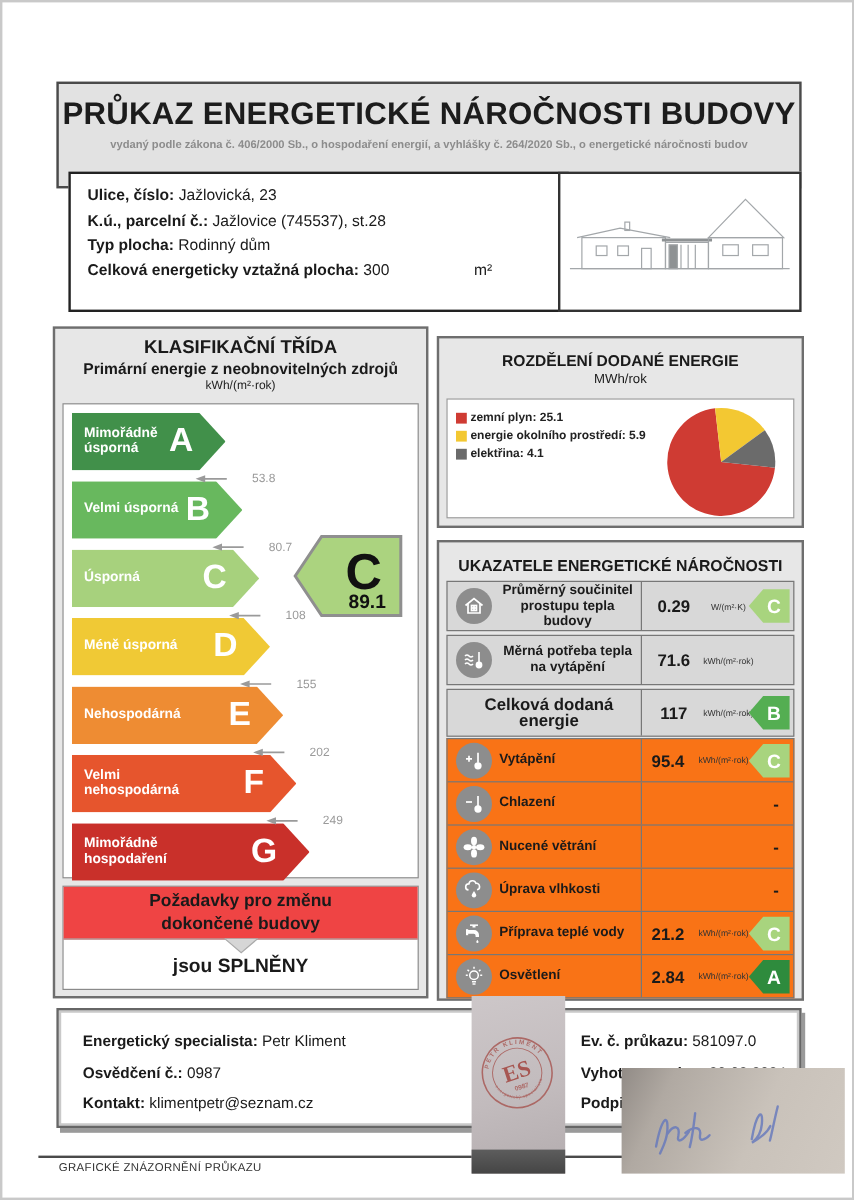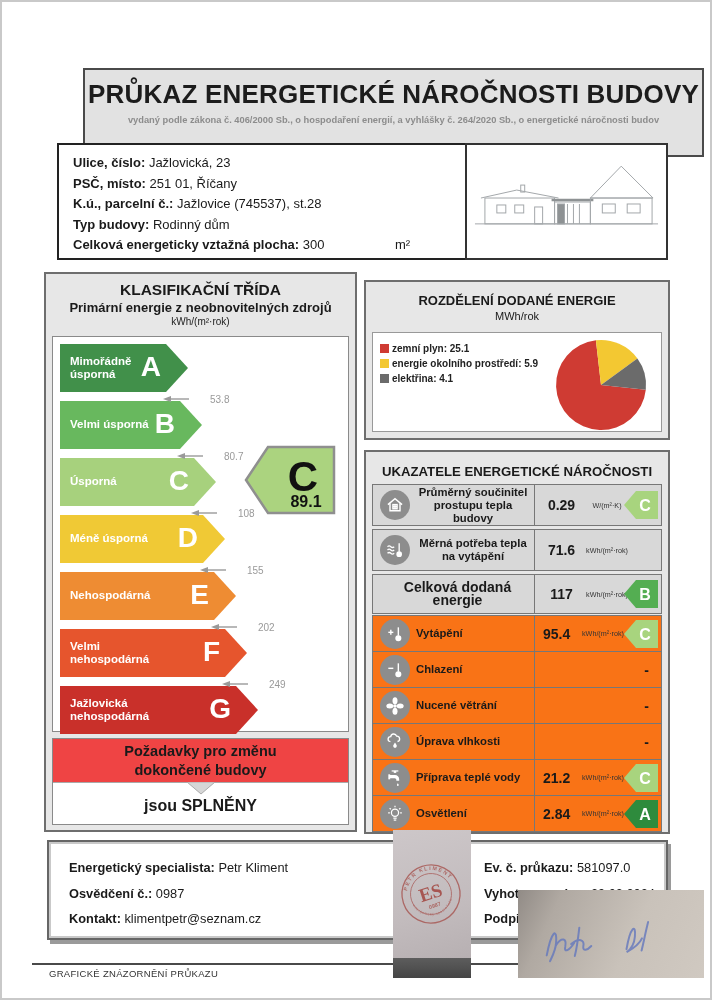--- a/index.html
+++ b/index.html
@@ -3,21 +3,21 @@
 <meta charset="utf-8">
 <style>
   html,body{margin:0;padding:0;}
   body{width:712px;height:1000px;position:relative;background:#fff;
        font-family:"Liberation Sans",sans-serif;color:#1a1a1a;overflow:hidden;}
   .page{position:absolute;inset:0;border:2px solid #c9c9c9;box-sizing:border-box;}
   .abs{position:absolute;box-sizing:border-box;}
 
   
   .hdr{left:45px;top:66px;width:621px;height:89px;background:#e2e2e2;
-       border:2px solid #4a4a4a;text-align:center;margin-left:36px;}
+       border:2px solid #4a4a4a;text-align:center;}
   .hdr-title{margin-top:9px;font-size:26px;font-weight:bold;color:#1c1c1c;letter-spacing:.2px;}
   .hdr-sub{margin-top:5px;font-size:9.3px;font-weight:bold;color:#8c8c8c;}
 
   
   .addr{left:55px;top:141px;width:417px;height:117px;background:#fff;border:2px solid #222;
         padding:8px 0 0 14px;font-size:13px;}
   .addr-row{position:relative;line-height:20.5px;}
   .addr-row .lab{font-weight:bold;}
   .addr-unit{position:absolute;left:322px;top:0;font-weight:normal;}
   .photo{left:463px;top:141px;width:203px;height:117px;background:#fff;border:2px solid #333;}
@@ -94,23 +94,22 @@
 
 <div class="page">
 
   <div class="abs hdr">
     <div class="hdr-title">PRŮKAZ ENERGETICKÉ NÁROČNOSTI BUDOVY</div>
     <div class="hdr-sub">vydaný podle zákona č. 406/2000 Sb., o hospodaření energií, a vyhlášky č. 264/2020 Sb., o energetické náročnosti budov</div>
   </div>
 
   <div class="abs addr">
     <div class="addr-row"><span class="lab">Ulice, číslo:</span> <span>Jažlovická, 23</span></div>
-    <div class="addr-row"><span class="lab">PSČ, místo:</span> <span>251 01, Říčany</span></div>
     <div class="addr-row"><span class="lab">K.ú., parcelní č.:</span> <span>Jažlovice (745537), st.28</span></div>
-    <div class="addr-row"><span class="lab">Typ budovy:</span> <span>Rodinný dům</span></div>
+    <div class="addr-row"><span class="lab">Typ plocha:</span> <span>Rodinný dům</span></div>
     <div class="addr-row"><span class="lab">Celková energeticky vztažná plocha:</span> <span>300</span>
       <span class="addr-unit">m²</span></div>
   </div>
 
   <div class="abs photo">
     <svg width="199" height="113" viewBox="0 0 200 113">
       <g stroke="#a3a7aa" stroke-width="1" fill="none">
         <line x1="8" y1="79" x2="192" y2="79"></line>
         <rect x="18" y="53" width="70" height="26"></rect>
         <polyline points="14,53 50,45 92,53"></polyline>
@@ -157,21 +156,21 @@
     </div>
   <div class="band abs" style="top: 570px; width: 176px; background: rgb(238, 140, 51);">
     <span class="band-label" style="width:118px">Nehospodárná</span>
     <span class="band-letter">E</span>
     </div>
   <div class="band abs" style="top: 627px; width: 187px; background: rgb(230, 85, 45);">
     <span class="band-label">Velmi nehospodárná</span>
     <span class="band-letter">F</span>
     </div>
   <div class="band abs" style="top: 684px; width: 198px; background: rgb(201, 48, 42);">
-    <span class="band-label">Jažlovická nehospodárná</span>
+    <span class="band-label">Mimořádně hospodaření</span>
     <span class="band-letter">G</span>
     </div>
 
   <div class="thr abs" style="left:160px;top:391px">
     <svg width="28" height="8">
         <polygon points="1,4 9,1 9,7" fill="#9a9a9a"></polygon>
         <line x1="7" y1="4" x2="27" y2="4" stroke="#9a9a9a" stroke-width="1.4"></line>
       </svg>
     <span>53.8</span>
     </div>

